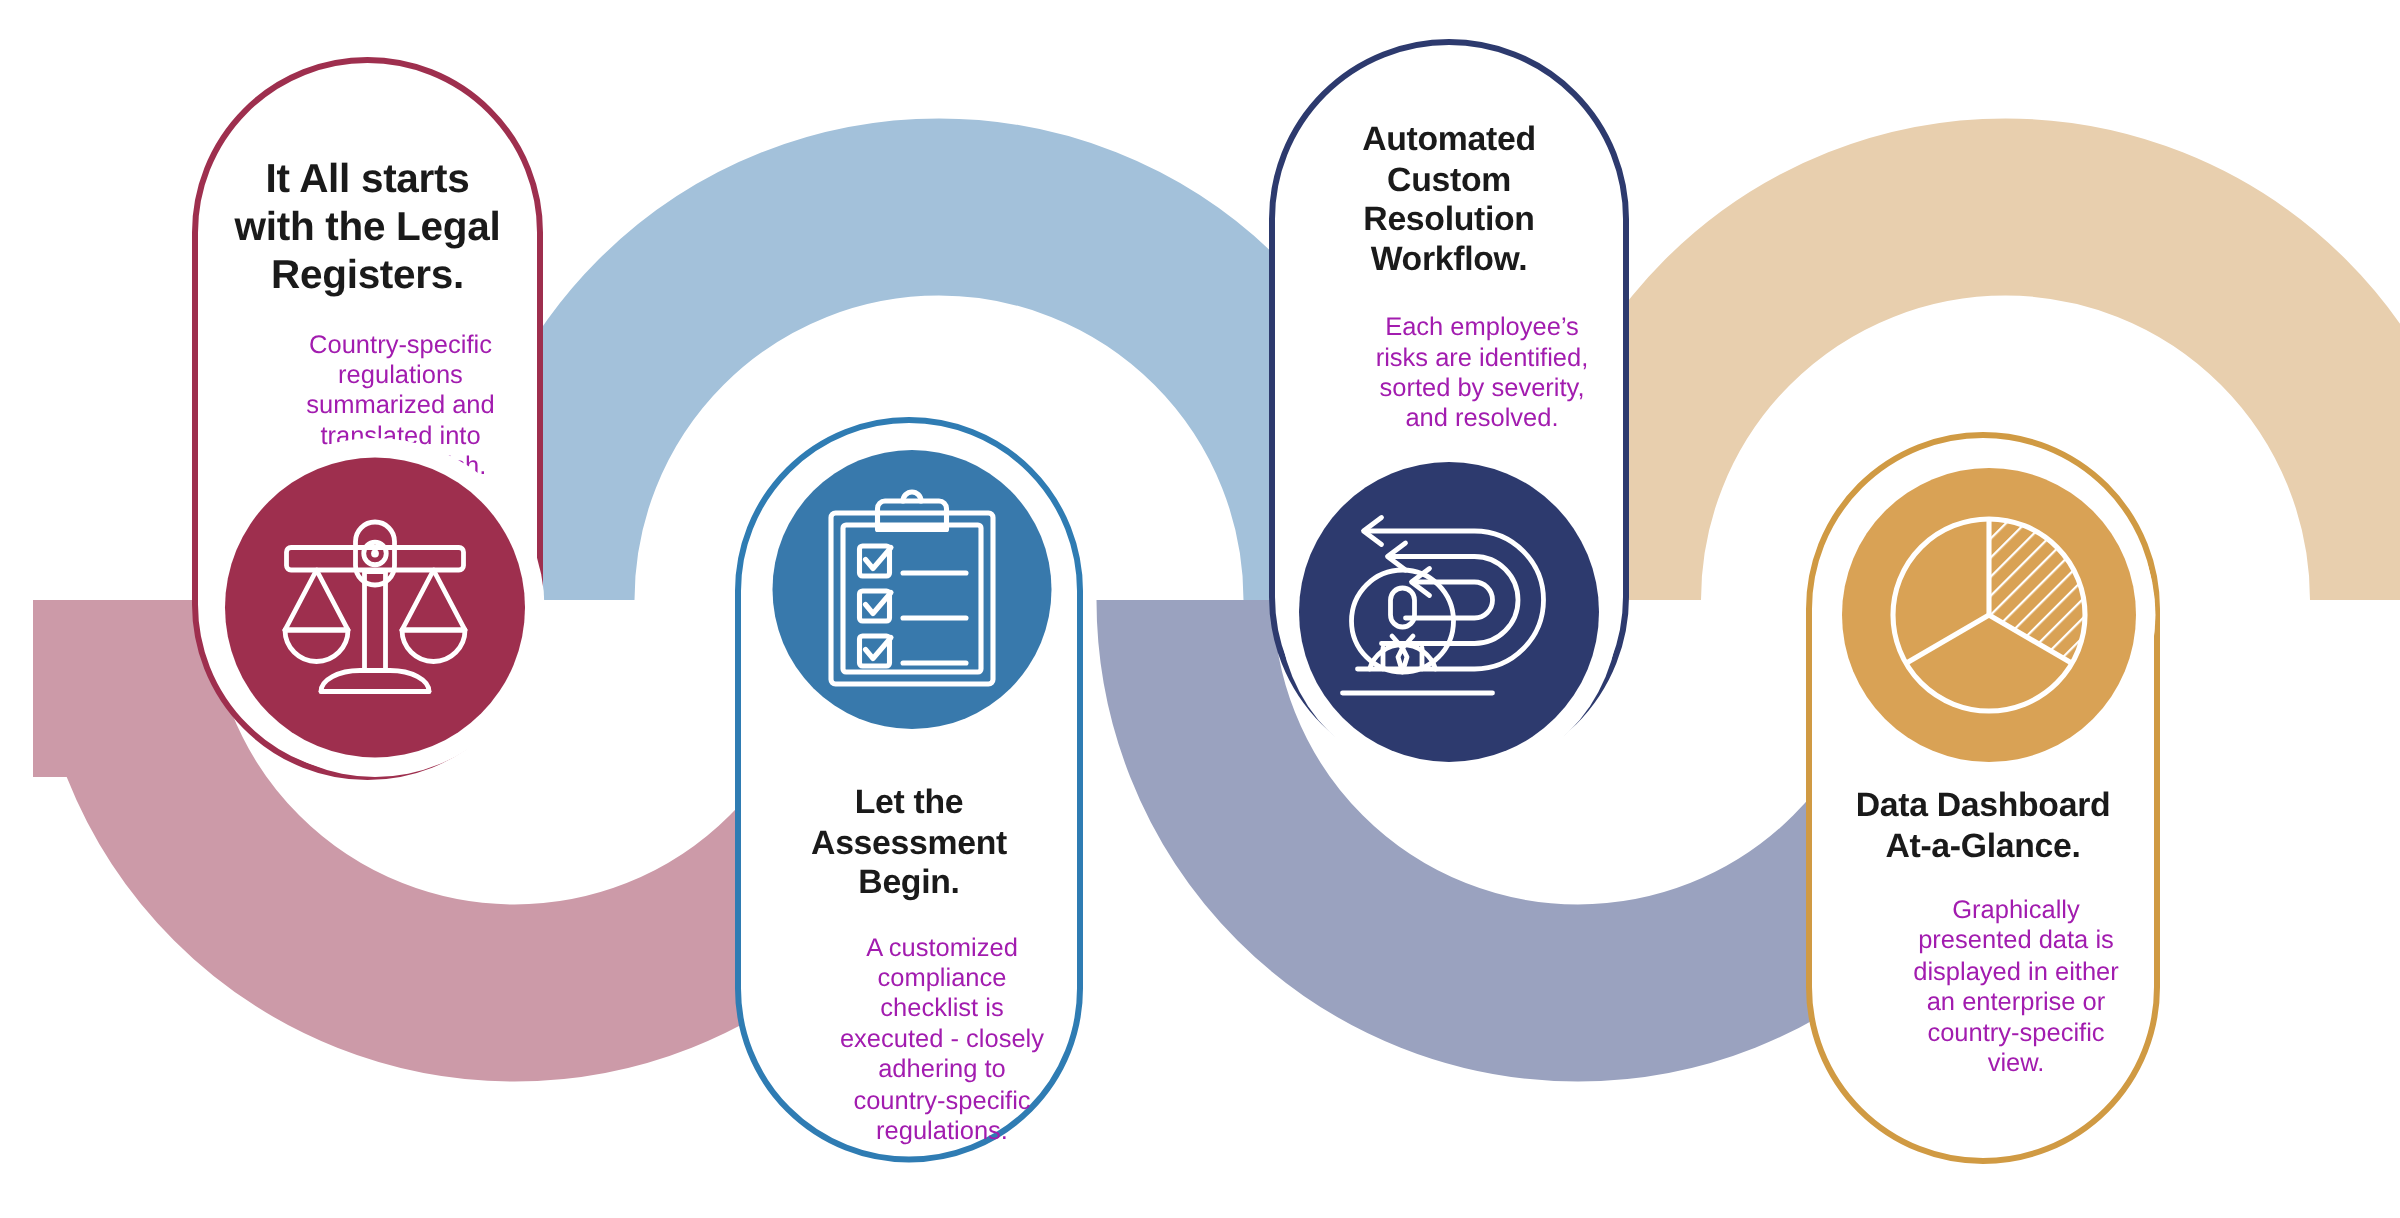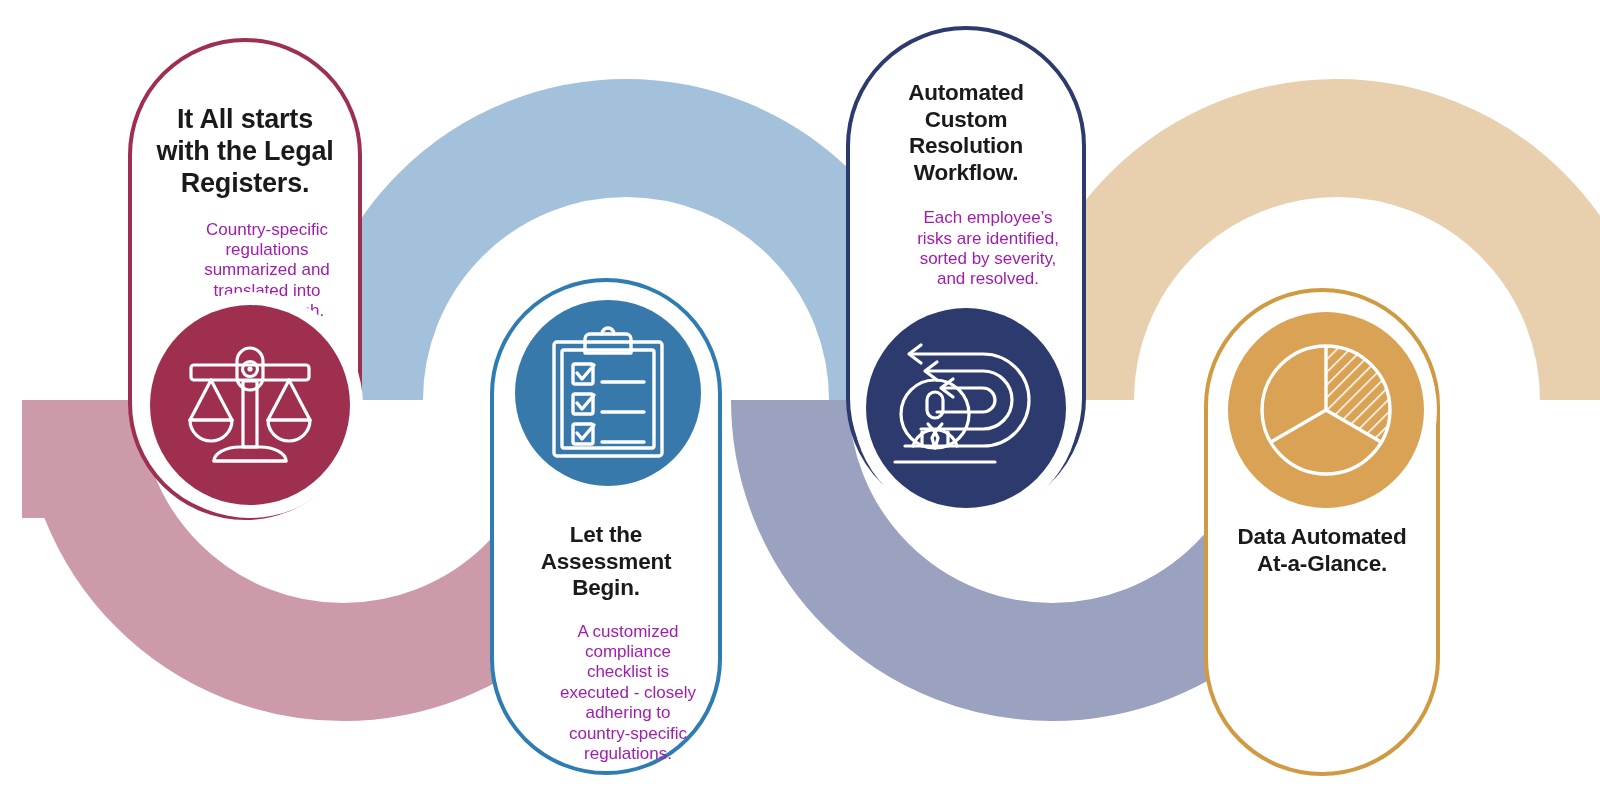--- a/index.html
+++ b/index.html
@@ -102,21 +102,22 @@
 
   <div class="card" id="card-3">
     <div class="card-text">
       <div class="card-title">Automated Custom Resolution Workflow.</div>
       <div class="card-desc">Each employee’s risks are identified, sorted by severity, and resolved.</div>
     </div>
   </div>
 
   <div class="card" id="card-4">
     <div class="card-text">
-      <div class="card-title">Data Automated At-a-Glance.</div>
+      <div class="card-title">Data Dashboard At-a-Glance.</div>
+      <div class="card-desc">Graphically presented data is displayed in either an enterprise or country-specific view.</div>
     </div>
   </div>
 
   <div class="icon-disc" id="icon-1">
     <svg width="140" height="140" viewBox="0 0 140 140">
       <g fill="none" stroke="#ffffff" stroke-width="3.2" stroke-linejoin="round" stroke-linecap="round">
 
         <path d="M14 30 h112 a3 3 0 0 1 3 3 v9 a3 3 0 0 1 -3 3 h-112 a3 3 0 0 1 -3 -3 v-9 a3 3 0 0 1 3 -3 z"></path>
 
         <path d="M57 26 a13 13 0 0 1 26 0 v16 a13 13 0 0 1 -26 0 z"></path>

